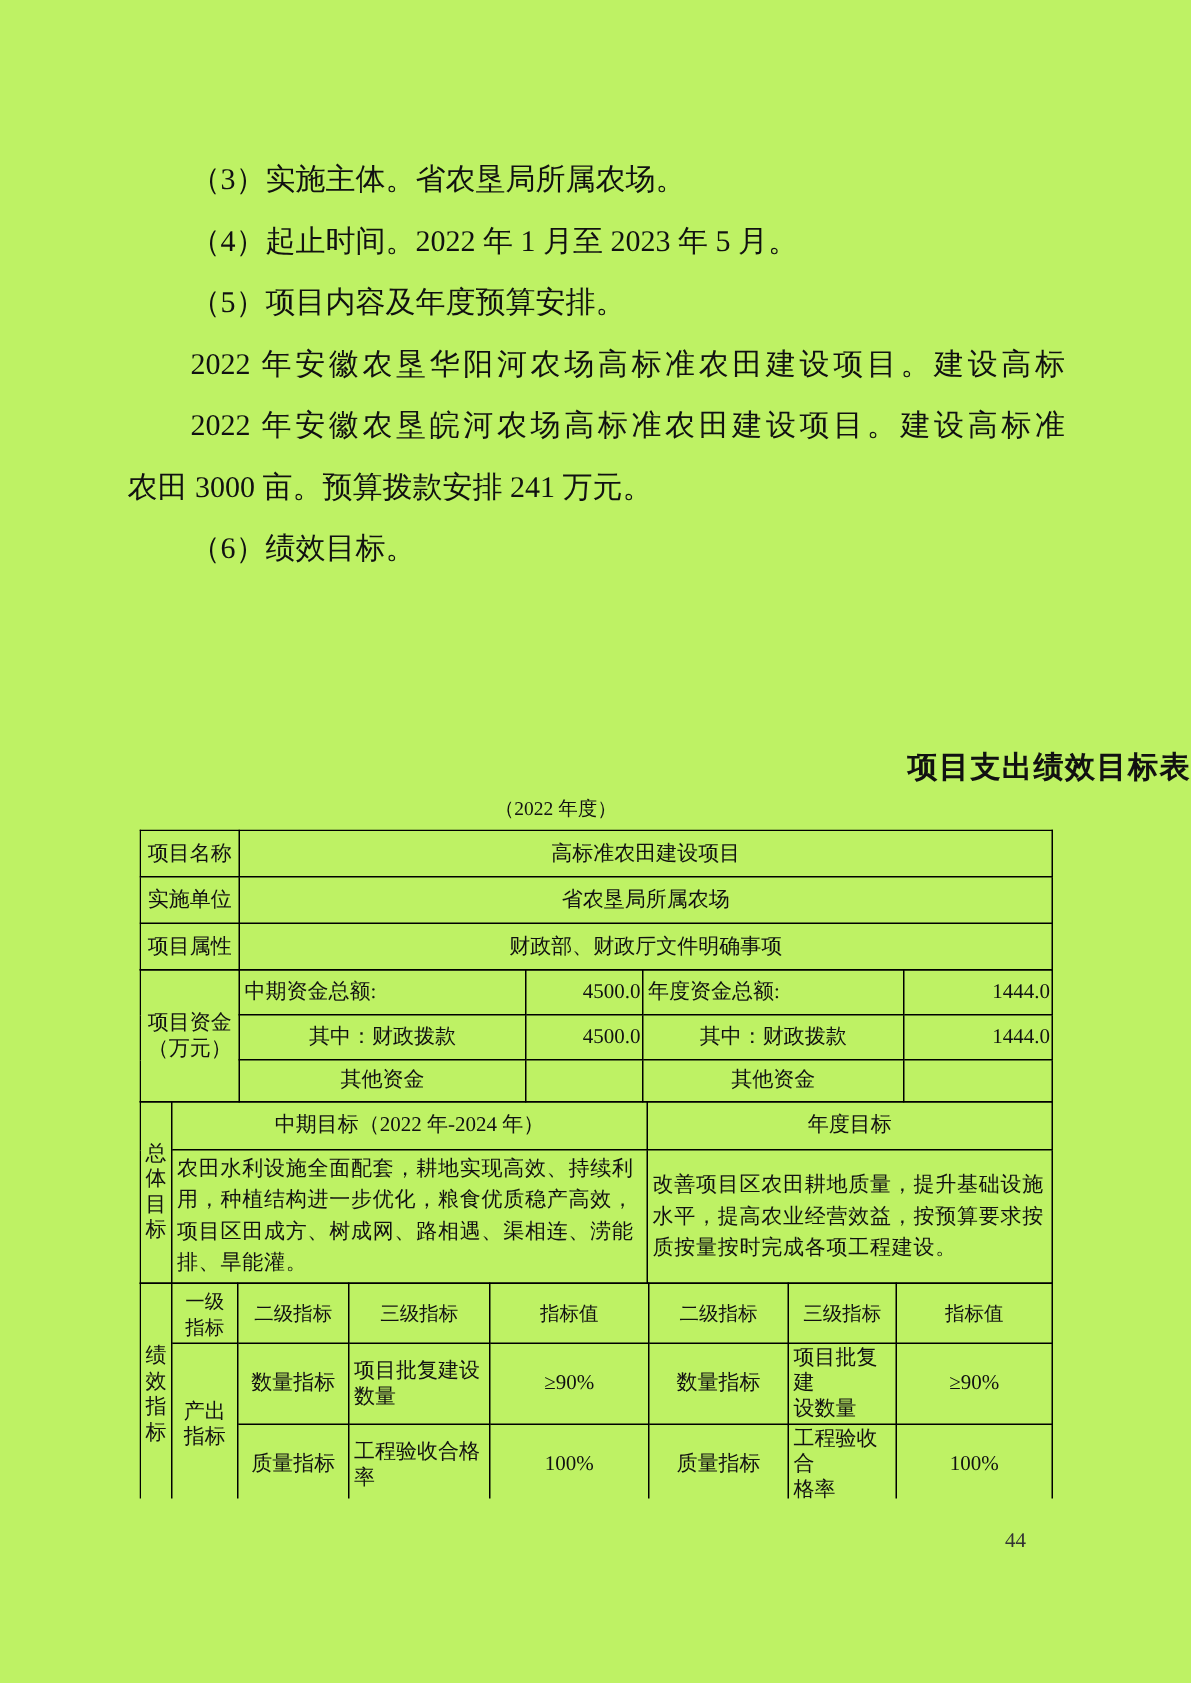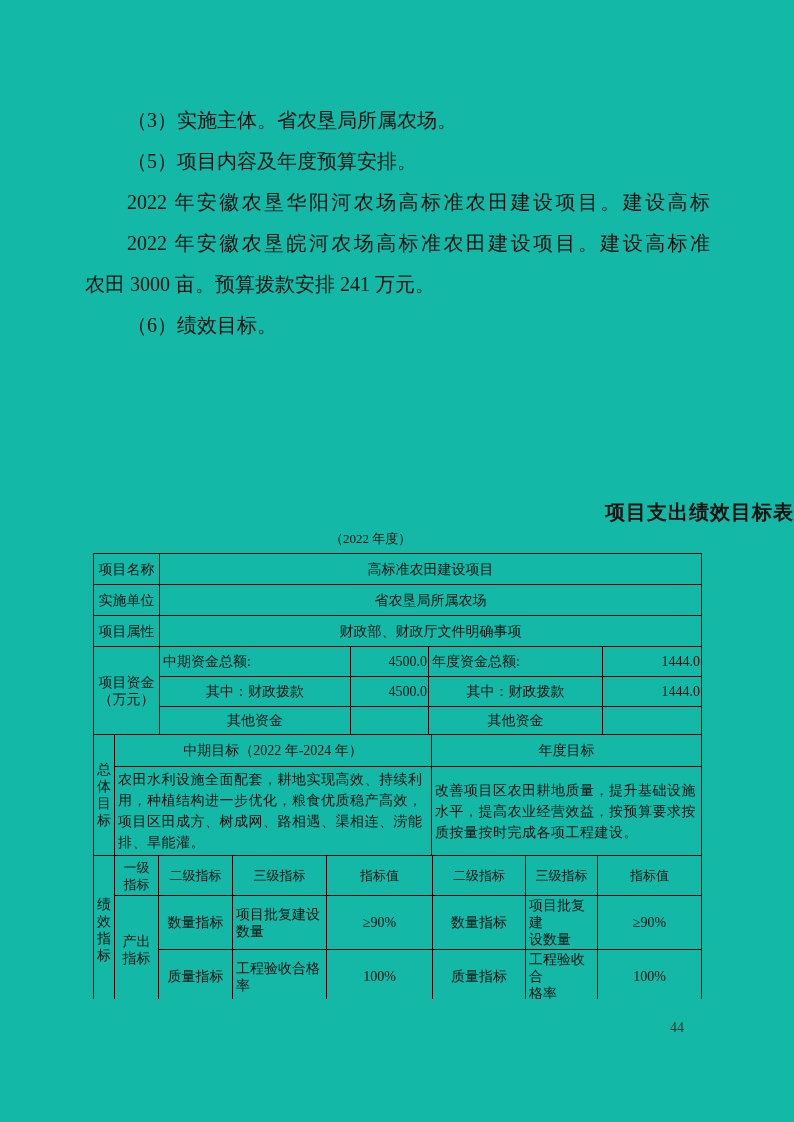--- a/index.html
+++ b/index.html
@@ -1,18 +1,18 @@
 <!DOCTYPE html>
 <html><head>
 <meta charset="utf-8">
 <style>
   html,body{margin:0;padding:0;background:#e8e8e8;}
   .page{
     position:relative;width:794px;height:1122px;margin:0 auto;
-    background:#14b8a6;overflow:hidden;color:#111;
+    background:#bef264;overflow:hidden;color:#111;
     font-family:"Liberation Serif","DejaVu Serif",serif;
   }
   
   .content{position:absolute;left:85px;top:100px;width:625px;}
   .pline{font-size:20px;line-height:41px;white-space:nowrap;}
   .pline.first{text-indent:42px;}
   .pline.full{text-align:justify;text-align-last:justify;white-space:normal;}
   
   .tbl-title{
     position:absolute;top:498px;left:0;width:794px;text-align:right;
@@ -50,20 +50,23 @@
     font-size:14px;color:#333;}
 </style>
 </head>
 <body>
 
 <div class="page">
 
   <div class="content">
     <div class="para">
       <div class="pline first">（3）实施主体。省农垦局所属农场。</div>
+    </div>
+    <div class="para">
+      <div class="pline first">（4）起止时间。2022 年 1 月至 2023 年 5 月。</div>
     </div>
     <div class="para">
       <div class="pline first">（5）项目内容及年度预算安排。</div>
     </div>
     <div class="para">
       <div class="pline first full">2022 年安徽农垦华阳河农场高标准农田建设项目。建设高标</div>
     </div>
     <div class="para">
       <div class="pline first full">2022 年安徽农垦皖河农场高标准农田建设项目。建设高标准</div>
       <div class="pline">农田 3000 亩。预算拨款安排 241 万元。</div>

